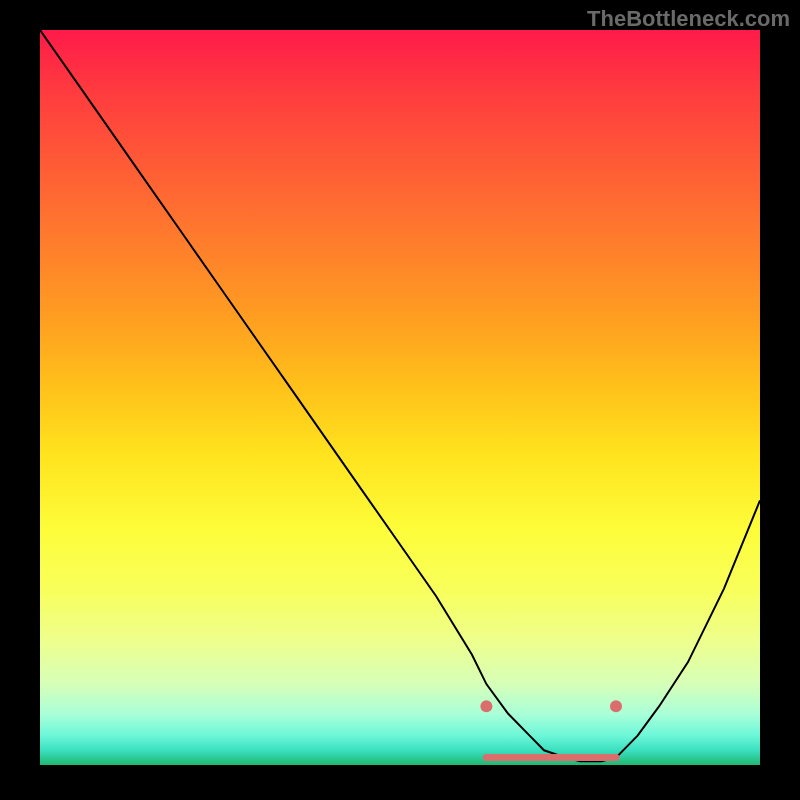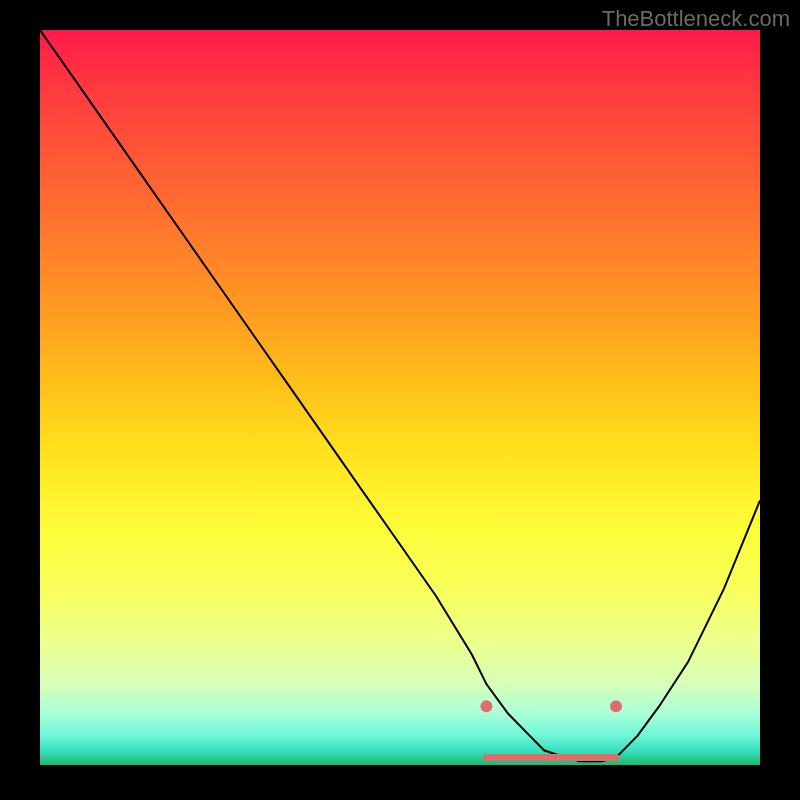--- a/index.html
+++ b/index.html
@@ -10,21 +10,21 @@
     background: #000;
     position: relative;
     font-family: Arial, sans-serif;
   }
   .watermark {
     position: absolute;
     top: 6px;
     right: 10px;
     color: #6a6a6a;
     font-size: 22px;
-    font-weight: 400;
+    font-weight: 700;
     z-index: 10;
   }
   .plot-area {
     position: absolute;
     left: 40px;
     top: 30px;
     width: 720px;
     height: 735px;
     overflow: hidden;
   }

